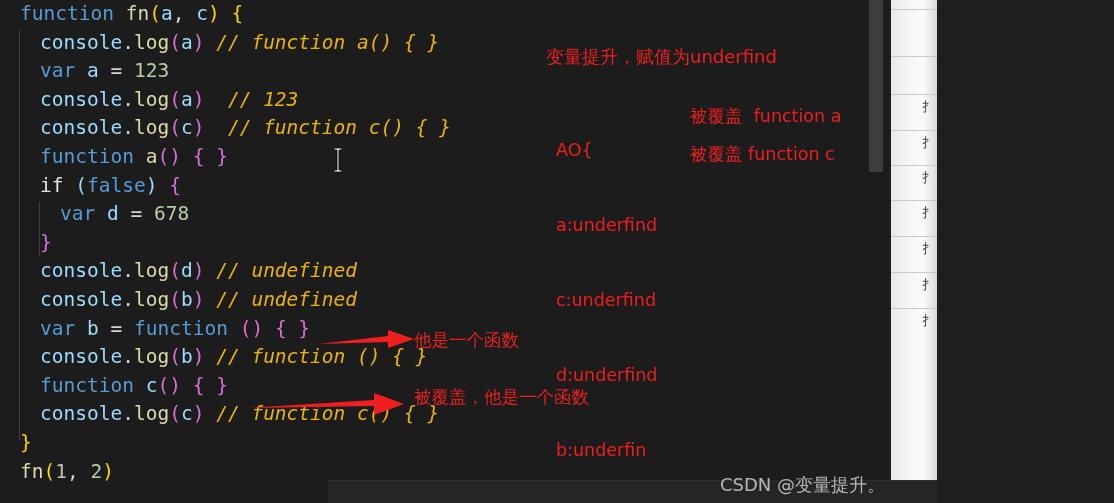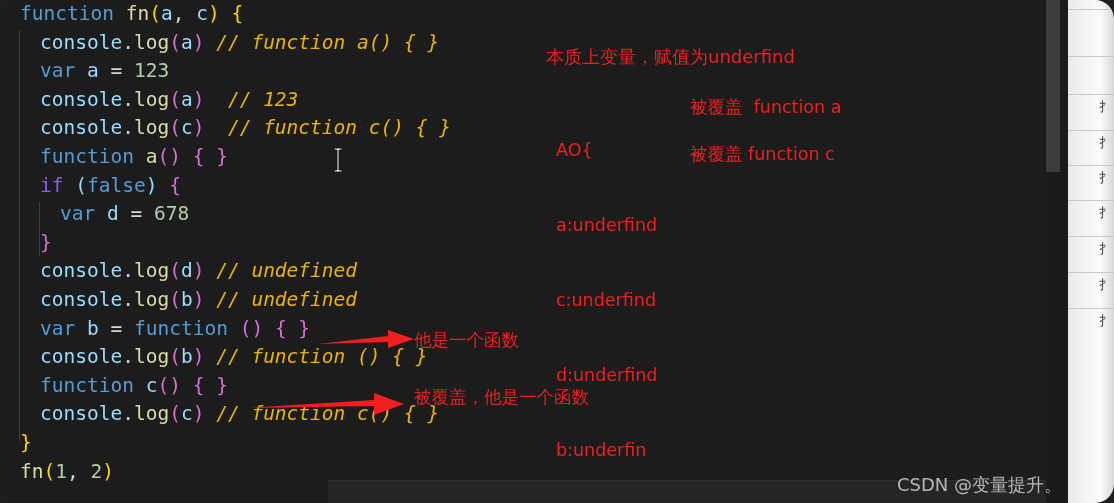--- a/index.html
+++ b/index.html
@@ -10,25 +10,24 @@
   }
   body {
     width: 1114px;
     height: 503px;
     overflow: hidden;
     font-family: "DejaVu Sans Mono", "Liberation Mono", monospace;
   }
 
   #root {
     position: relative;
-    width: 1114px;
+    width: 937px;
     height: 503px;
     background: #1b1b1b;
     overflow: hidden;
-    border-radius: 19px;
   }
 
   
   .editor {
     position: absolute;
     left: 0; top: 0;
     width: 1046px;
     height: 503px;
     background: #1c1c1c;
   }
@@ -59,21 +58,21 @@
   }
 
   
   .kw      { color: #569cd6; }   
   .fname   { color: #dcdcaa; }   
   .ident   { color: #9cdcfe; }   
   .punct   { color: #d4d4d4; }   
   .paren-y { color: #ffd602; }   
   .paren-m { color: #da70d6; }   
   .paren-b { color: #9cdcfe; }   
-  .ctrl    { color: #8b5cf6; }   
+  .ctrl    { color: #e5e5e5; }   
   .num     { color: #b5cea8; }
   .cmt     { color: #eab308; font-style: italic; }
 
   
   .anno {
     position: absolute;
     color: #f01f1f;
     font-family: "DejaVu Sans", "Liberation Sans", sans-serif;
     font-size: 17.5px;
     line-height: 25px;
@@ -169,32 +168,32 @@
 
     <div class="code"><div class="line" style="padding-left: 20px;"><span class="kw">function</span><span class="punct"> </span><span class="fname">fn</span><span class="paren-y">(</span><span class="ident">a</span><span class="punct">, </span><span class="ident">c</span><span class="paren-y">)</span><span class="punct"> </span><span class="paren-y">{</span></div><div class="line" style="padding-left: 40px;"><span class="ident">console</span><span class="punct">.</span><span class="fname">log</span><span class="paren-m">(</span><span class="ident">a</span><span class="paren-m">)</span><span class="punct"> </span><span class="cmt">// function a() { }</span></div><div class="line" style="padding-left: 40px;"><span class="kw">var</span><span class="punct"> </span><span class="ident">a</span><span class="punct"> = </span><span class="num">123</span></div><div class="line" style="padding-left: 40px;"><span class="ident">console</span><span class="punct">.</span><span class="fname">log</span><span class="paren-m">(</span><span class="ident">a</span><span class="paren-m">)</span><span class="punct">  </span><span class="cmt">// 123</span></div><div class="line" style="padding-left: 40px;"><span class="ident">console</span><span class="punct">.</span><span class="fname">log</span><span class="paren-m">(</span><span class="ident">c</span><span class="paren-m">)</span><span class="punct">  </span><span class="cmt">// function c() { }</span></div><div class="line" style="padding-left: 40px;"><span class="kw">function</span><span class="punct"> </span><span class="fname">a</span><span class="paren-m">()</span><span class="punct"> </span><span class="paren-m">{ }</span></div><div class="line" style="padding-left: 40px;"><span class="ctrl">if</span><span class="punct"> </span><span class="paren-b">(</span><span class="kw">false</span><span class="paren-b">)</span><span class="punct"> </span><span class="paren-m">{</span></div><div class="line" style="padding-left: 60px;"><span class="kw">var</span><span class="punct"> </span><span class="ident">d</span><span class="punct"> = </span><span class="num">678</span></div><div class="line" style="padding-left: 40px;"><span class="paren-m">}</span></div><div class="line" style="padding-left: 40px;"><span class="ident">console</span><span class="punct">.</span><span class="fname">log</span><span class="paren-m">(</span><span class="ident">d</span><span class="paren-m">)</span><span class="punct"> </span><span class="cmt">// undefined</span></div><div class="line" style="padding-left: 40px;"><span class="ident">console</span><span class="punct">.</span><span class="fname">log</span><span class="paren-m">(</span><span class="ident">b</span><span class="paren-m">)</span><span class="punct"> </span><span class="cmt">// undefined</span></div><div class="line" style="padding-left: 40px;"><span class="kw">var</span><span class="punct"> </span><span class="ident">b</span><span class="punct"> = </span><span class="kw">function</span><span class="punct"> </span><span class="paren-m">()</span><span class="punct"> </span><span class="paren-m">{ }</span></div><div class="line" style="padding-left: 40px;"><span class="ident">console</span><span class="punct">.</span><span class="fname">log</span><span class="paren-m">(</span><span class="ident">b</span><span class="paren-m">)</span><span class="punct"> </span><span class="cmt">// function () { }</span></div><div class="line" style="padding-left: 40px;"><span class="kw">function</span><span class="punct"> </span><span class="ident">c</span><span class="paren-m">()</span><span class="punct"> </span><span class="paren-m">{ }</span></div><div class="line" style="padding-left: 40px;"><span class="ident">console</span><span class="punct">.</span><span class="fname">log</span><span class="paren-m">(</span><span class="ident">c</span><span class="paren-m">)</span><span class="punct"> </span><span class="cmt">// function c() { }</span></div><div class="line" style="padding-left: 20px;"><span class="paren-y">}</span></div><div class="line" style="padding-left: 20px;"><span class="fname">fn</span><span class="paren-y">(</span><span class="num">1</span><span class="punct">, </span><span class="num">2</span><span class="paren-y">)</span></div></div>
 
     <div class="ibeam" style="left:331px; top:146px;">
       <svg width="14" height="28" viewBox="0 0 14 28">
         <path d="M3 2 h8 v2 h-3 v20 h3 v2 h-8 v-2 h3 v-20 h-3 z" fill="#ffffff" stroke="#111111" stroke-width="1"></path>
       </svg>
     </div>
   </div>
 
-  <div class="anno big" style="left:546px; top:44px;">本质上变量，赋值为underfind</div>
+  <div class="anno big" style="left:546px; top:44px;">变量提升，赋值为underfind</div>
 
   <div class="anno" style="left:556px; top:88px;">
     <div>AO{</div>
     <div>a:underfind</div>
     <div>c:underfind</div>
     <div>d:underfind</div>
     <div>b:underfin</div>
     
   </div>
 
-  <div class="anno" style="left:690px; top:95px;">被覆盖  function a</div>
+  <div class="anno" style="left:690px; top:104px;">被覆盖  function a</div>
 
   <div class="anno" style="left:690px; top:142px;">被覆盖 function c</div>
 
 
   <div class="anno" style="left:414px; top:328px;">他是一个函数</div>
 
   <div class="anno" style="left:414px; top:385px;text-align:right;">被覆盖，他是一个函数</div>
 
   <svg class="arrow" style="left:318px; top:326px;" width="100" height="26" viewBox="0 0 100 26">
     <polygon points="0,18 70,10 70,4 96,13 70,22 70,16" fill="#f01f1f"></polygon>

